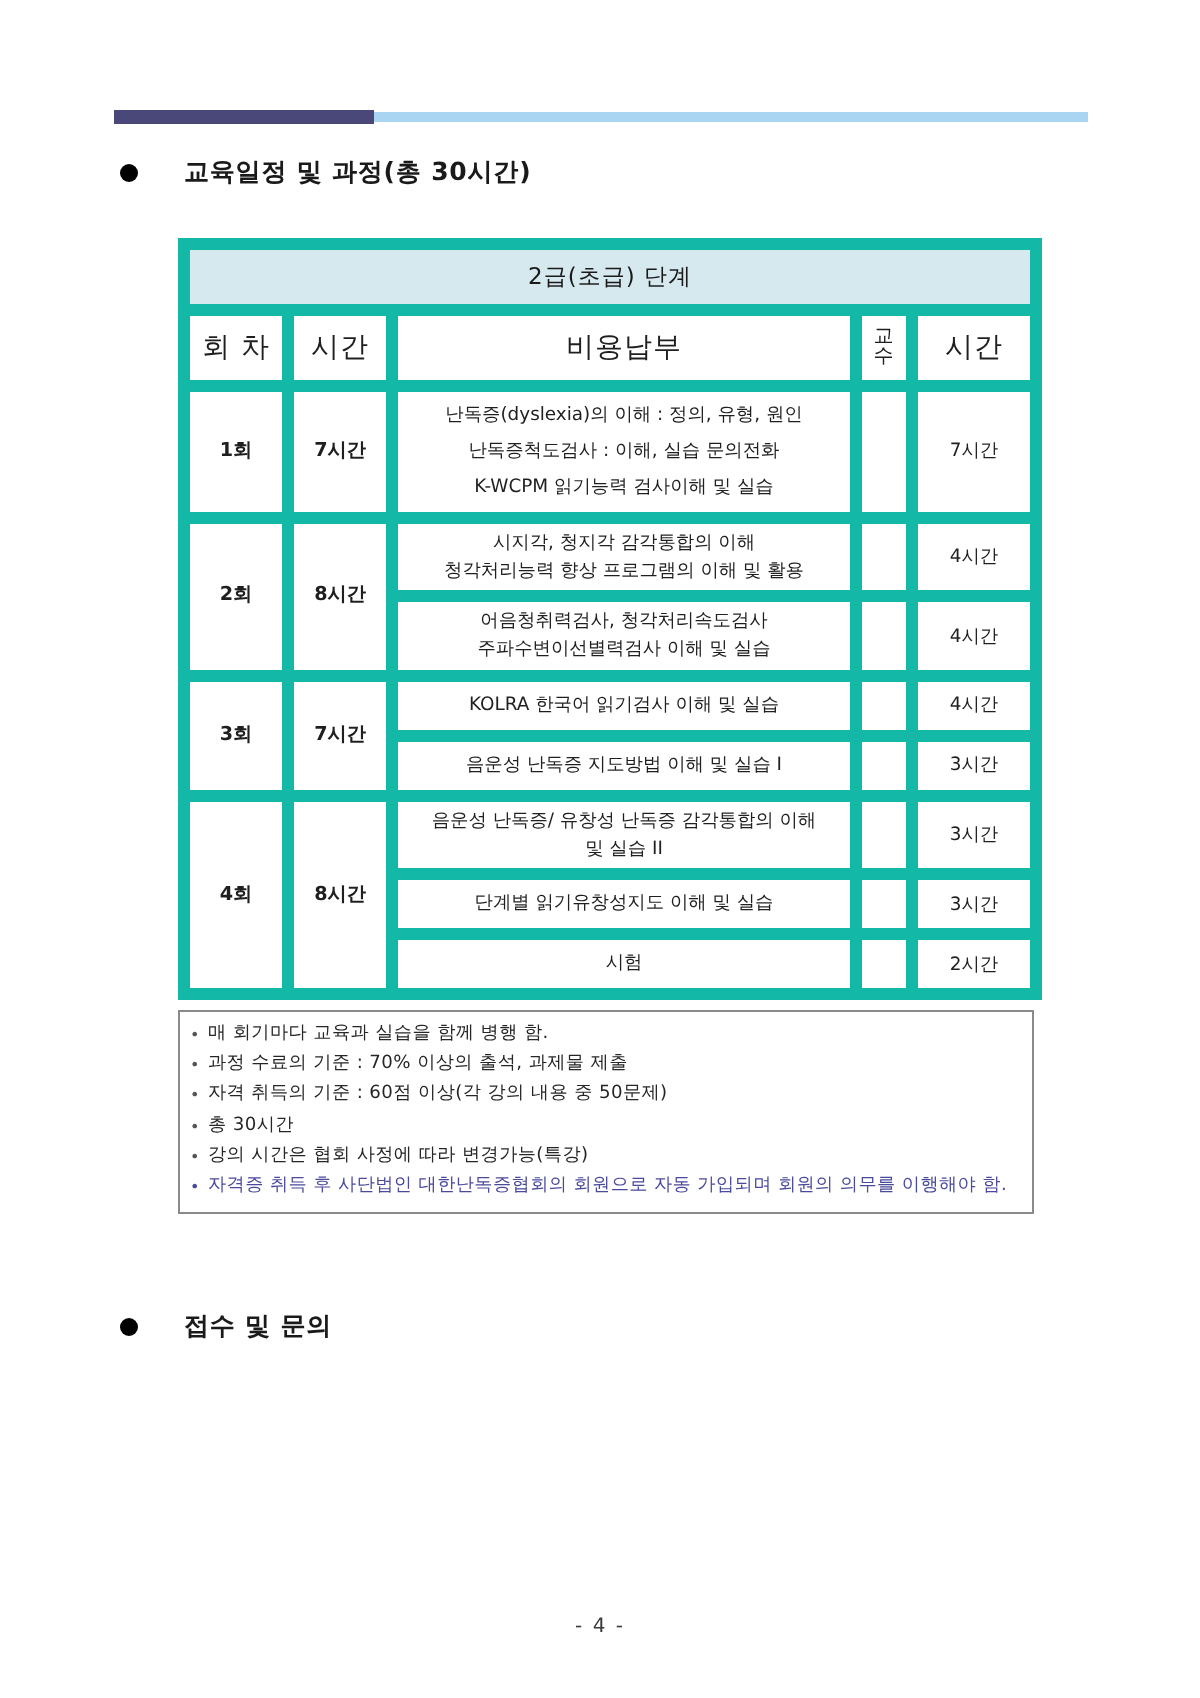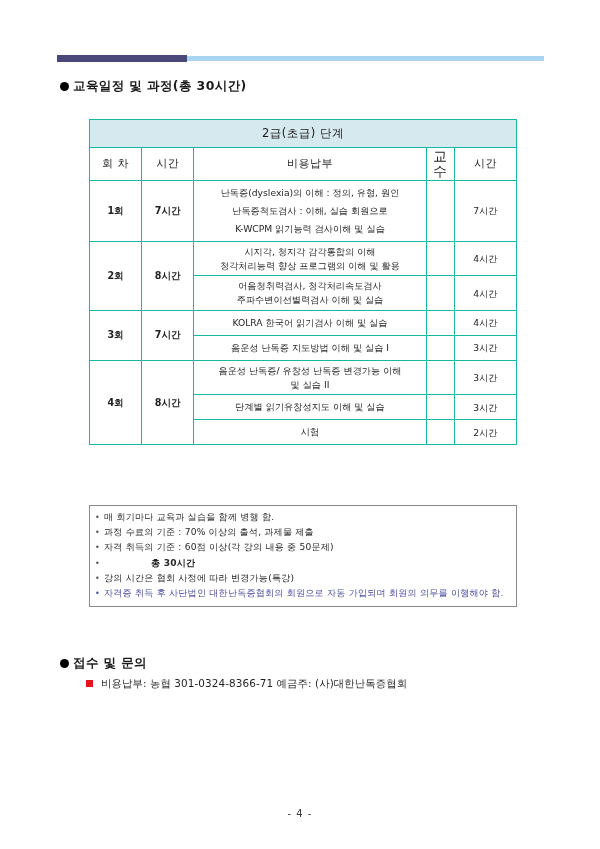--- a/index.html
+++ b/index.html
@@ -43,21 +43,21 @@
     width: 357px;
     height: 5px;
     background: #a9d5f2;
   }
 
   
   .section-heading {
     position: absolute;
     display: flex;
     align-items: center;
-    gap: 4px;
+    gap: 23px;
     font-size: 12.5px;
     font-weight: bold;
     color: #1a1a1a;
     letter-spacing: 0.4px;
     white-space: nowrap;
   }
   .section-heading .bullet-disc {
     width: 9px;
     height: 9px;
     border-radius: 50%;
@@ -72,42 +72,42 @@
     position: absolute;
     left: 89px;
     top: 119px;
     width: 428px;
     border-collapse: collapse;
     table-layout: fixed;
     font-size: 9.2px;
     color: #1f1f1f;
   }
   .schedule-table td, .schedule-table th {
-    border: 1px solid #14b8a6;
+    border: 6px solid #14b8a6;
     padding: 1px 2px;
     text-align: center;
     vertical-align: middle;
     font-weight: normal;
     line-height: 1.45;
   }
   .schedule-table .title-cell {
     background: #d6e9ef;
     font-size: 11.5px;
     font-weight: normal;
     height: 25px;
     letter-spacing: 0.5px;
     color: #1a1a1a;
   }
   .schedule-table .col-head {
     height: 30px;
-    font-size: 11px;
+    font-size: 14px;
     letter-spacing: 0.5px;
   }
   .schedule-table .col-head.vertical {
-    font-size: 14px;
+    font-size: 10px;
     line-height: 1.05;
     padding: 0 1px;
     word-break: break-all;
   }
   .schedule-table .sess-cell {
     font-weight: bold;
     font-size: 9.6px;
   }
   .schedule-table .hours-cell {
     font-weight: bold;
@@ -148,21 +148,21 @@
   }
   .note-line .note-mark {
     flex: none;
     width: 9px;
     text-align: left;
     font-size: 8px;
     line-height: 1.9;
     color: #555;
   }
   .note-line .note-text { flex: 1; }
-  .note-line.bold .note-text { font-weight: bold; margin-left: 47px; }
+  .note-line.bold .note-text { font-weight: normal; }
   .note-line.accent .note-text { color: #4a4a9c; }
   .note-line.accent .note-mark { color: #4a4a9c; }
 
   
   .contact-list {
     position: absolute;
     left: 86px;
     top: 676px;
     width: 470px;
   }
@@ -231,21 +231,21 @@
         <th class="col-head vertical">교수</th>
         <th class="col-head">시간</th>
       </tr>
     </thead>
     <tbody id="schedule-body">
         <tr>
           <td class="sess-cell" rowspan="1">1회</td>
           <td class="hours-cell" rowspan="1">7시간</td>
           <td class="content-cell">
             <div>난독증(dyslexia)의 이해 : 정의, 유형, 원인</div>
-            <div>난독증척도검사 : 이해, 실습 회원으로</div>
+            <div>난독증척도검사 : 이해, 실습 문의전화</div>
             <div>K-WCPM 읽기능력 검사이해 및 실습</div>
           </td>
           <td class="prof-cell"></td>
           <td class="dur-cell">7시간</td>
         </tr>
         <tr>
           <td class="sess-cell" rowspan="2">2회</td>
           <td class="hours-cell" rowspan="2">8시간</td>
           <td class="content-cell tight">
             <div>시지각, 청지각 감각통합의 이해</div>
@@ -275,21 +275,21 @@
           <td class="content-cell">
             <div>음운성 난독증  지도방법 이해 및 실습 I</div>
           </td>
           <td class="prof-cell"></td>
           <td class="dur-cell">3시간</td>
         </tr>
         <tr>
           <td class="sess-cell" rowspan="3">4회</td>
           <td class="hours-cell" rowspan="3">8시간</td>
           <td class="content-cell tight">
-            <div>음운성 난독증/ 유창성 난독증  변경가능 이해</div>
+            <div>음운성 난독증/ 유창성 난독증  감각통합의 이해</div>
             <div>및 실습 II</div>
           </td>
           <td class="prof-cell"></td>
           <td class="dur-cell">3시간</td>
         </tr>
         <tr>
           <td class="content-cell">
             <div>단계별 읽기유창성지도 이해 및 실습</div>
           </td>
           <td class="prof-cell"></td>
@@ -331,21 +331,17 @@
         <span class="note-text">자격증 취득 후 사단법인 대한난독증협회의 회원으로 자동 가입되며 회원의 의무를 이행해야 함.</span>
       </div>
     </div>
 
   <div class="section-heading" id="heading-contact">
     <span class="bullet-disc"></span>
     <span>접수 및 문의</span>
   </div>
 
   <div class="contact-list" id="contact-list">
-      <div class="contact-item">
-        <span class="sq"></span>
-        <span class="ctext"><span>비용납부:</span><span> 농협 301-0324-8366-71 예금주: (사)대한난독증협회</span></span>
-      </div>
     </div>
 
   <div class="page-number">- 4 -</div>
 
 </div>
 
 </body></html>

